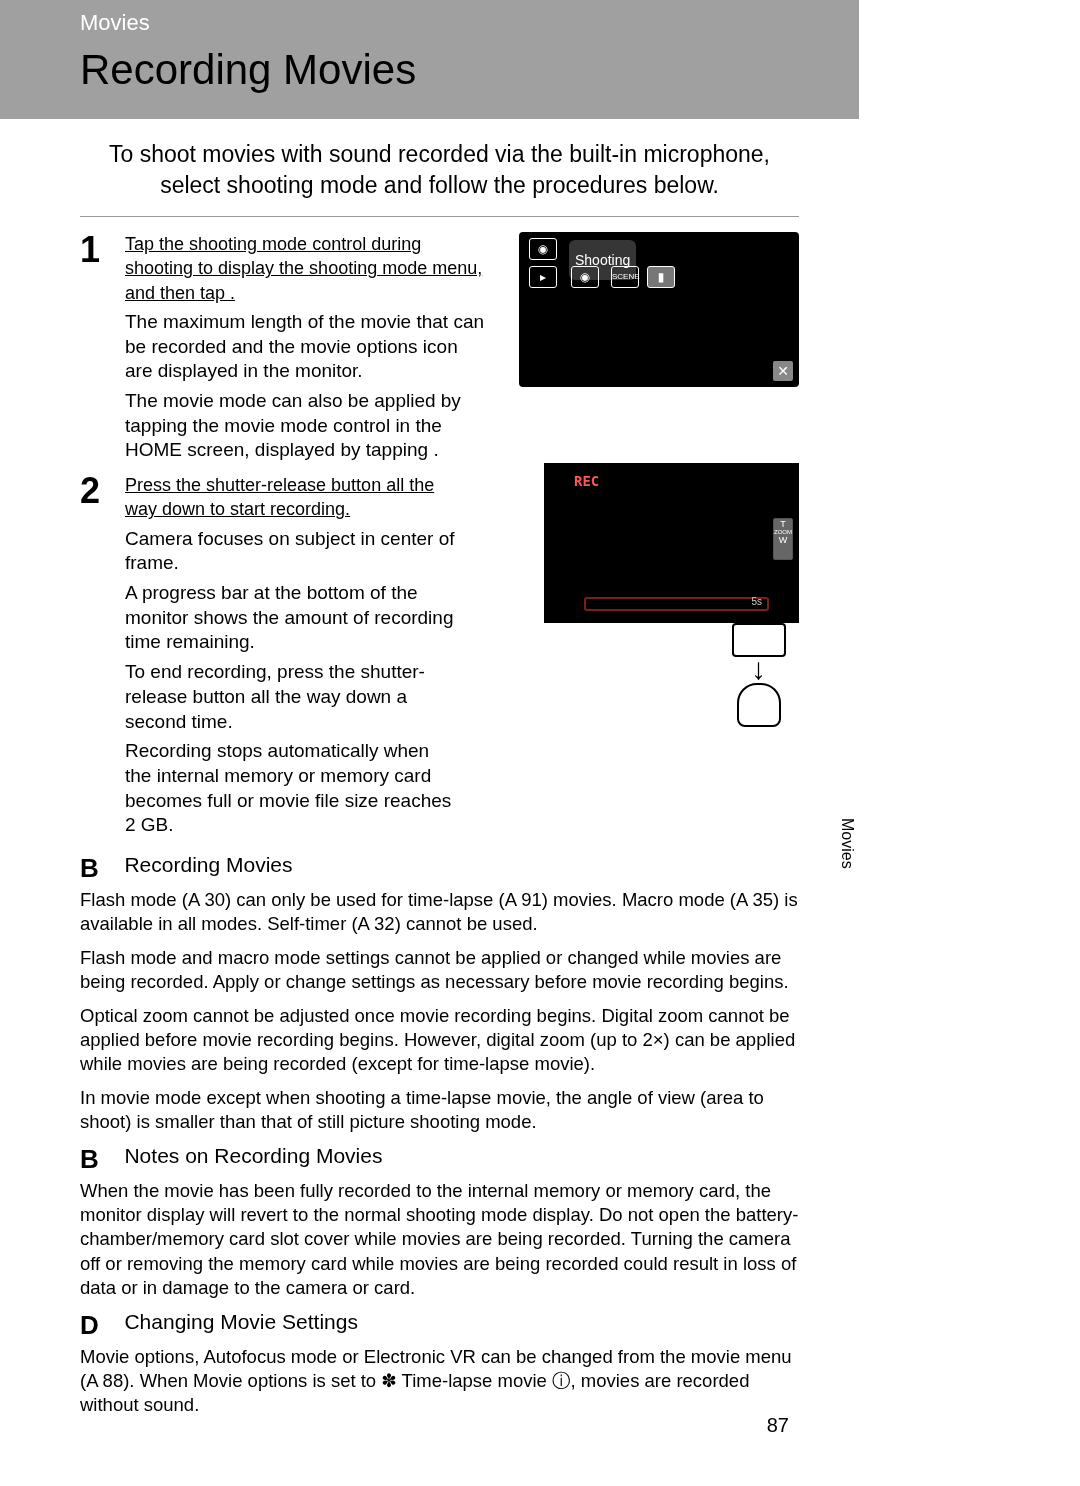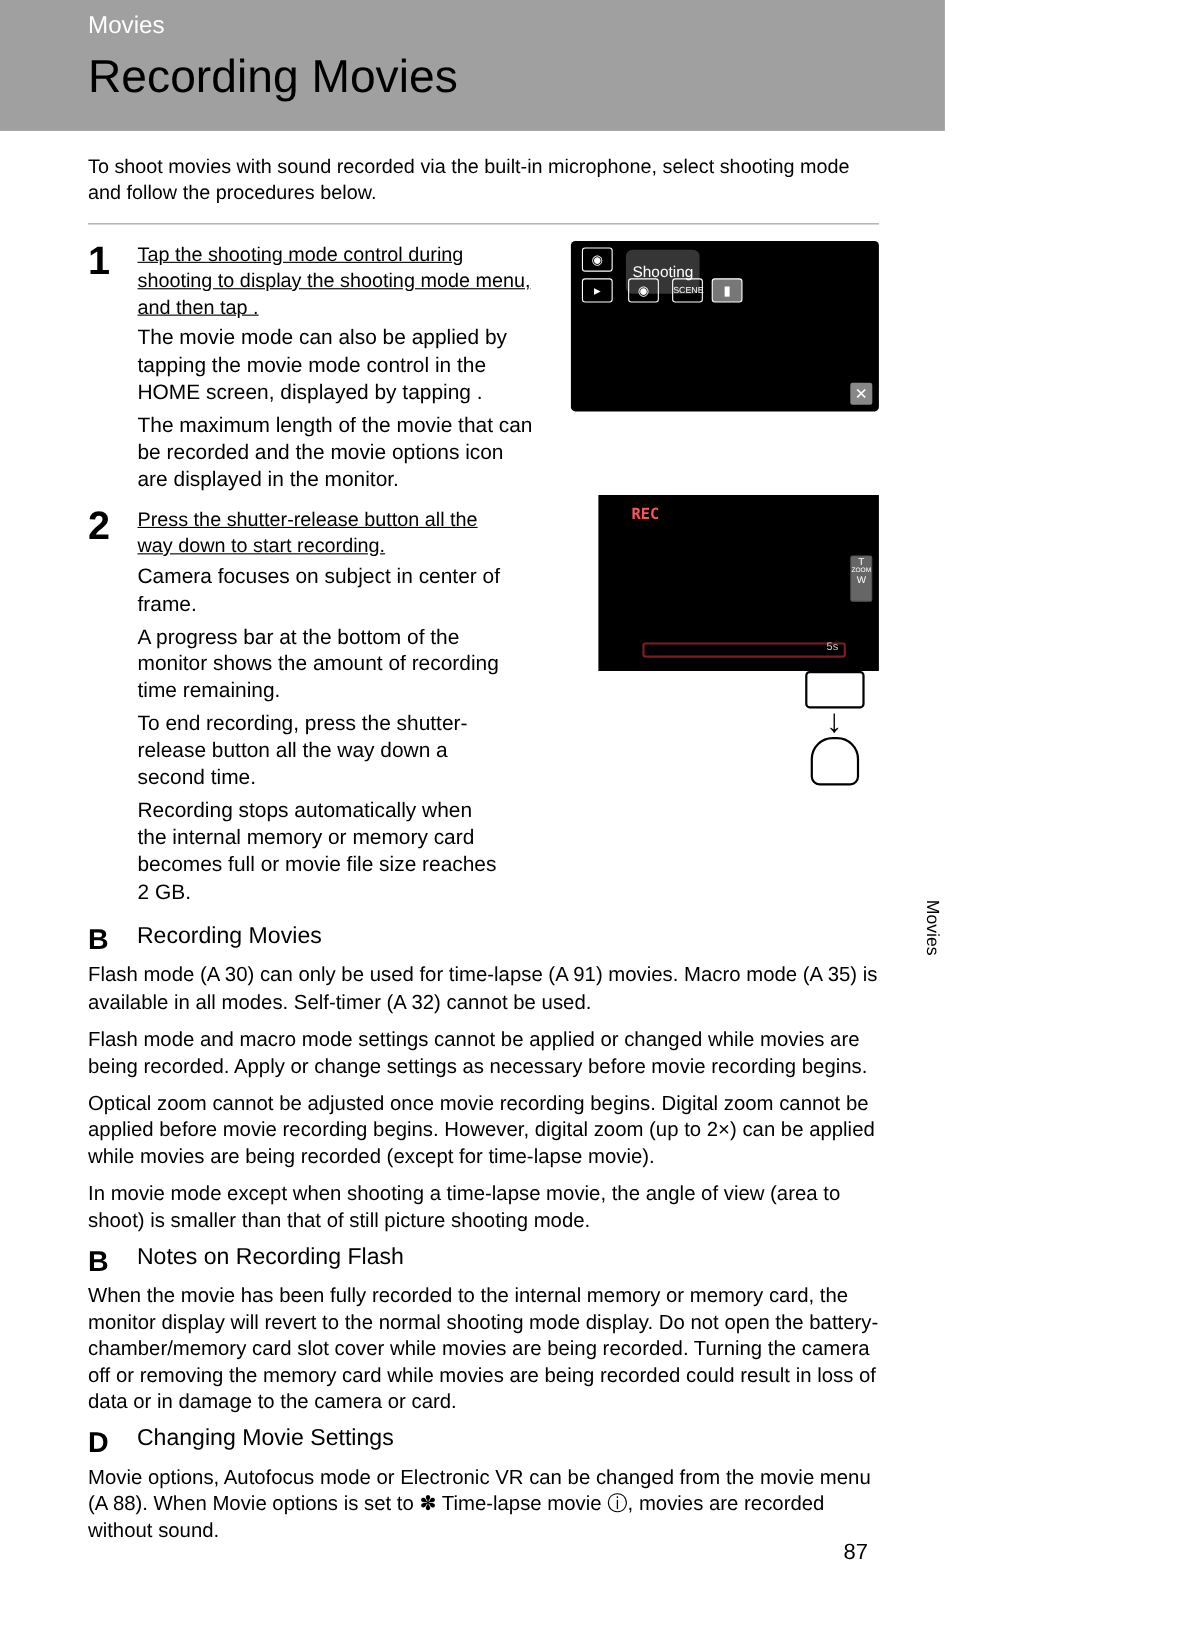--- a/index.html
+++ b/index.html
@@ -27,23 +27,24 @@
   font-size: 22px;
   margin-bottom: 10px;
 }
 .title {
   font-size: 42px;
   font-weight: normal;
   color: #000;
   margin-top: 10px;
 }
 .intro {
-  font-size: 18px;
+  font-size: 23px;
   line-height: 1.35;
   margin-bottom: 15px;
+  text-align: center;
 }
 hr {
   border: none;
   border-top: 1px solid #999;
   margin: 15px 0;
 }
 .step {
   display: flex;
   margin-top: 10px;
   align-items: flex-start;
@@ -238,22 +239,22 @@
       <div class="mini-icon" style="top:34px; left:92px; font-size:8px;">SCENE</div>
       <div class="mini-icon" style="top:34px; left:128px; background:#777;">▮</div>
       <div class="close-x">✕</div>
     </div>
   </div>
 
   <div class="step">
     <div class="step-num">1</div>
     <div class="step-body">
       <div class="step-heading">Tap the shooting mode control during shooting to display the shooting mode menu, and then tap   .</div>
+      <div class="step-detail">The maximum length of the movie that can be recorded and the movie options icon are displayed in the monitor.</div>
       <div class="step-detail">The movie mode can also be applied by tapping the movie mode control in the HOME screen, displayed by tapping  .</div>
-      <div class="step-detail">The maximum length of the movie that can be recorded and the movie options icon are displayed in the monitor.</div>
     </div>
   </div>
   <div class="clear"></div>
 
   <div class="fig fig2">
     <div class="rec-screen">
       <div class="rec-label">REC</div>
       <div class="zoom-widget">
         <div>T</div>
         <div style="font-size:6px;">ZOOM</div>
@@ -287,21 +288,21 @@
     <span class="section-letter">B</span>
     <span class="section-title">Recording Movies</span>
     <div class="section-body">Flash mode (A 30) can only be used for time-lapse (A 91) movies. Macro mode (A 35) is available in all modes. Self-timer (A 32) cannot be used.</div>
     <div class="section-body">Flash mode and macro mode settings cannot be applied or changed while movies are being recorded. Apply or change settings as necessary before movie recording begins.</div>
     <div class="section-body">Optical zoom cannot be adjusted once movie recording begins. Digital zoom cannot be applied before movie recording begins. However, digital zoom (up to 2×) can be applied while movies are being recorded (except for time-lapse movie).</div>
     <div class="section-body">In movie mode except when shooting a time-lapse movie, the angle of view (area to shoot) is smaller than that of still picture shooting mode.</div>
   </div>
 
   <div style="margin-top:10px;">
     <span class="section-letter">B</span>
-    <span class="section-title">Notes on Recording Flash</span>
+    <span class="section-title">Notes on Recording Movies</span>
     <div class="section-body">When the movie has been fully recorded to the internal memory or memory card, the monitor display will revert to the normal shooting mode display. Do not open the battery-chamber/memory card slot cover while movies are being recorded. Turning the camera off or removing the memory card while movies are being recorded could result in loss of data or in damage to the camera or card.</div>
   </div>
 
   <div style="margin-top:10px;">
     <span class="section-letter">D</span>
     <span class="section-title">Changing Movie Settings</span>
     <div class="section-body">Movie options, Autofocus mode or Electronic VR can be changed from the movie menu (A 88). When Movie options is set to ✽ Time-lapse movie ⓘ, movies are recorded without sound.</div>
   </div>
 
   <div class="side-tab">Movies</div>

